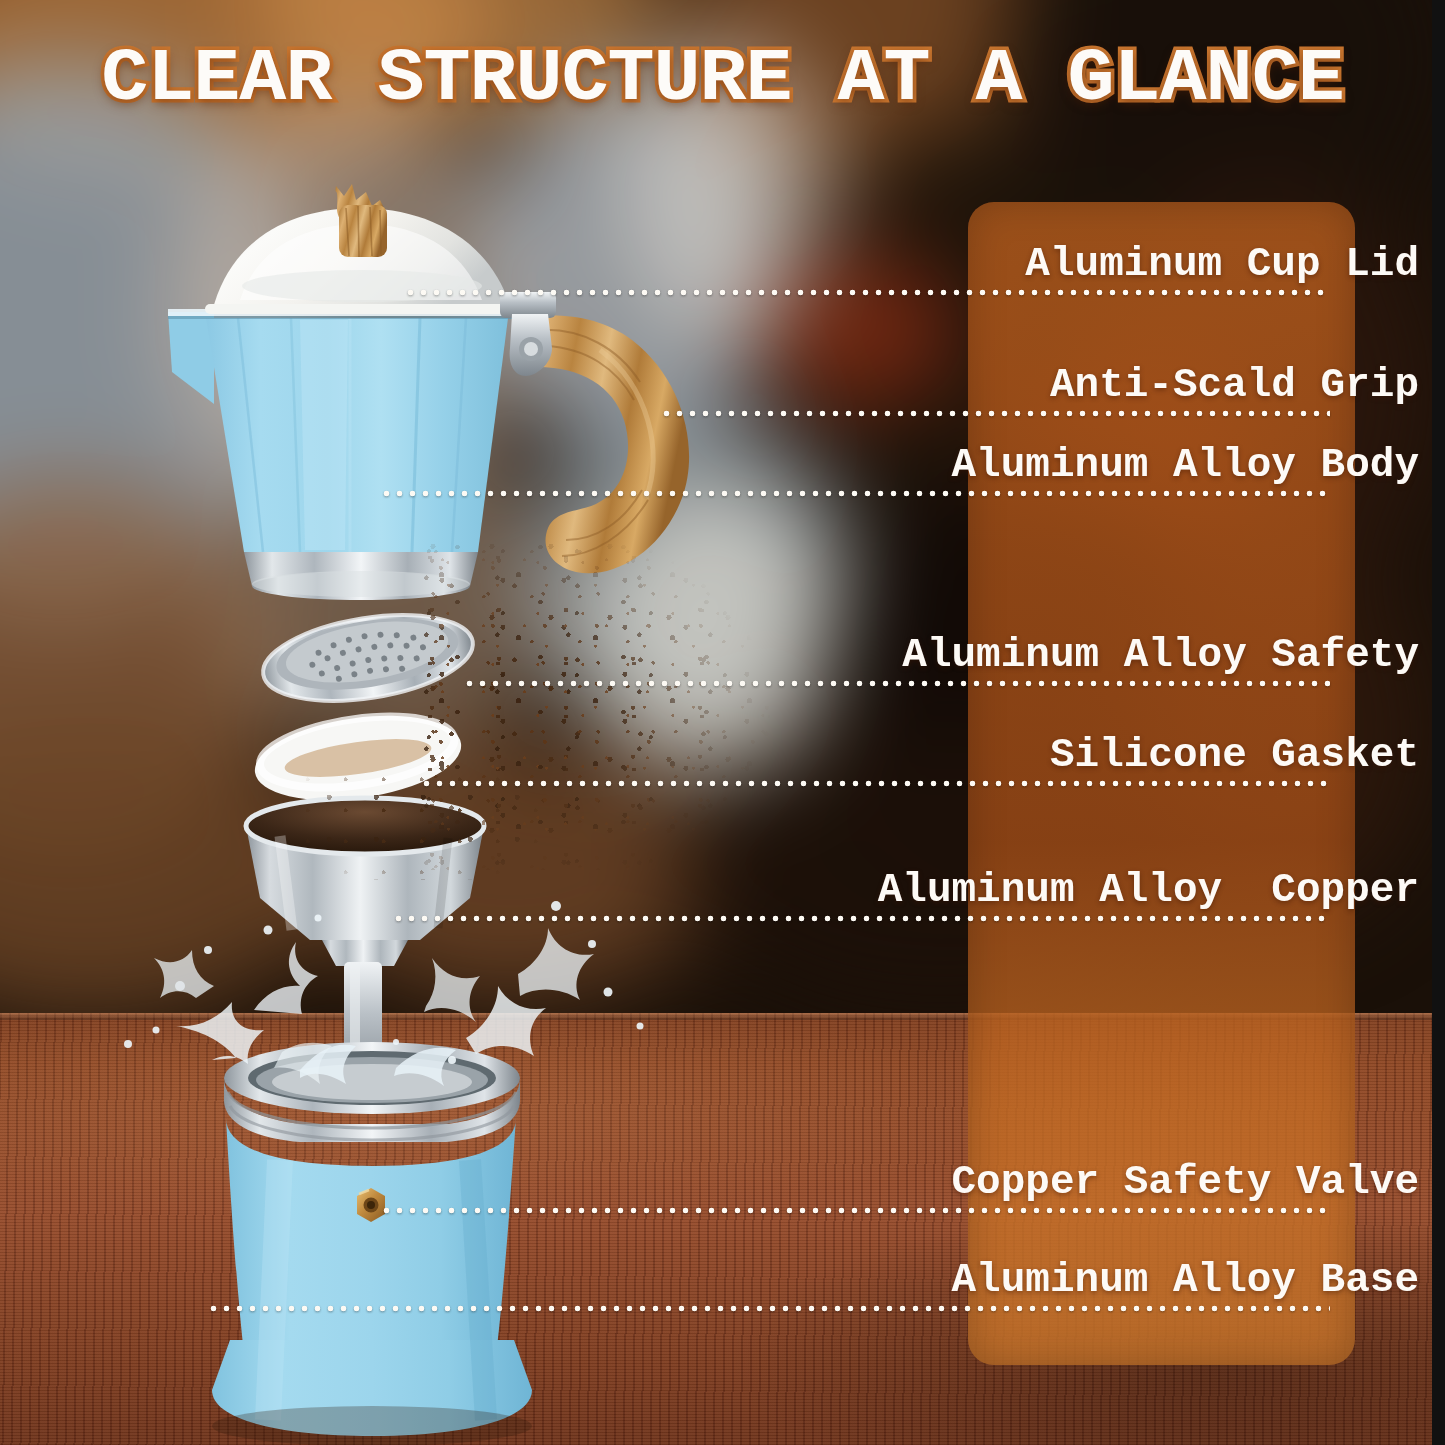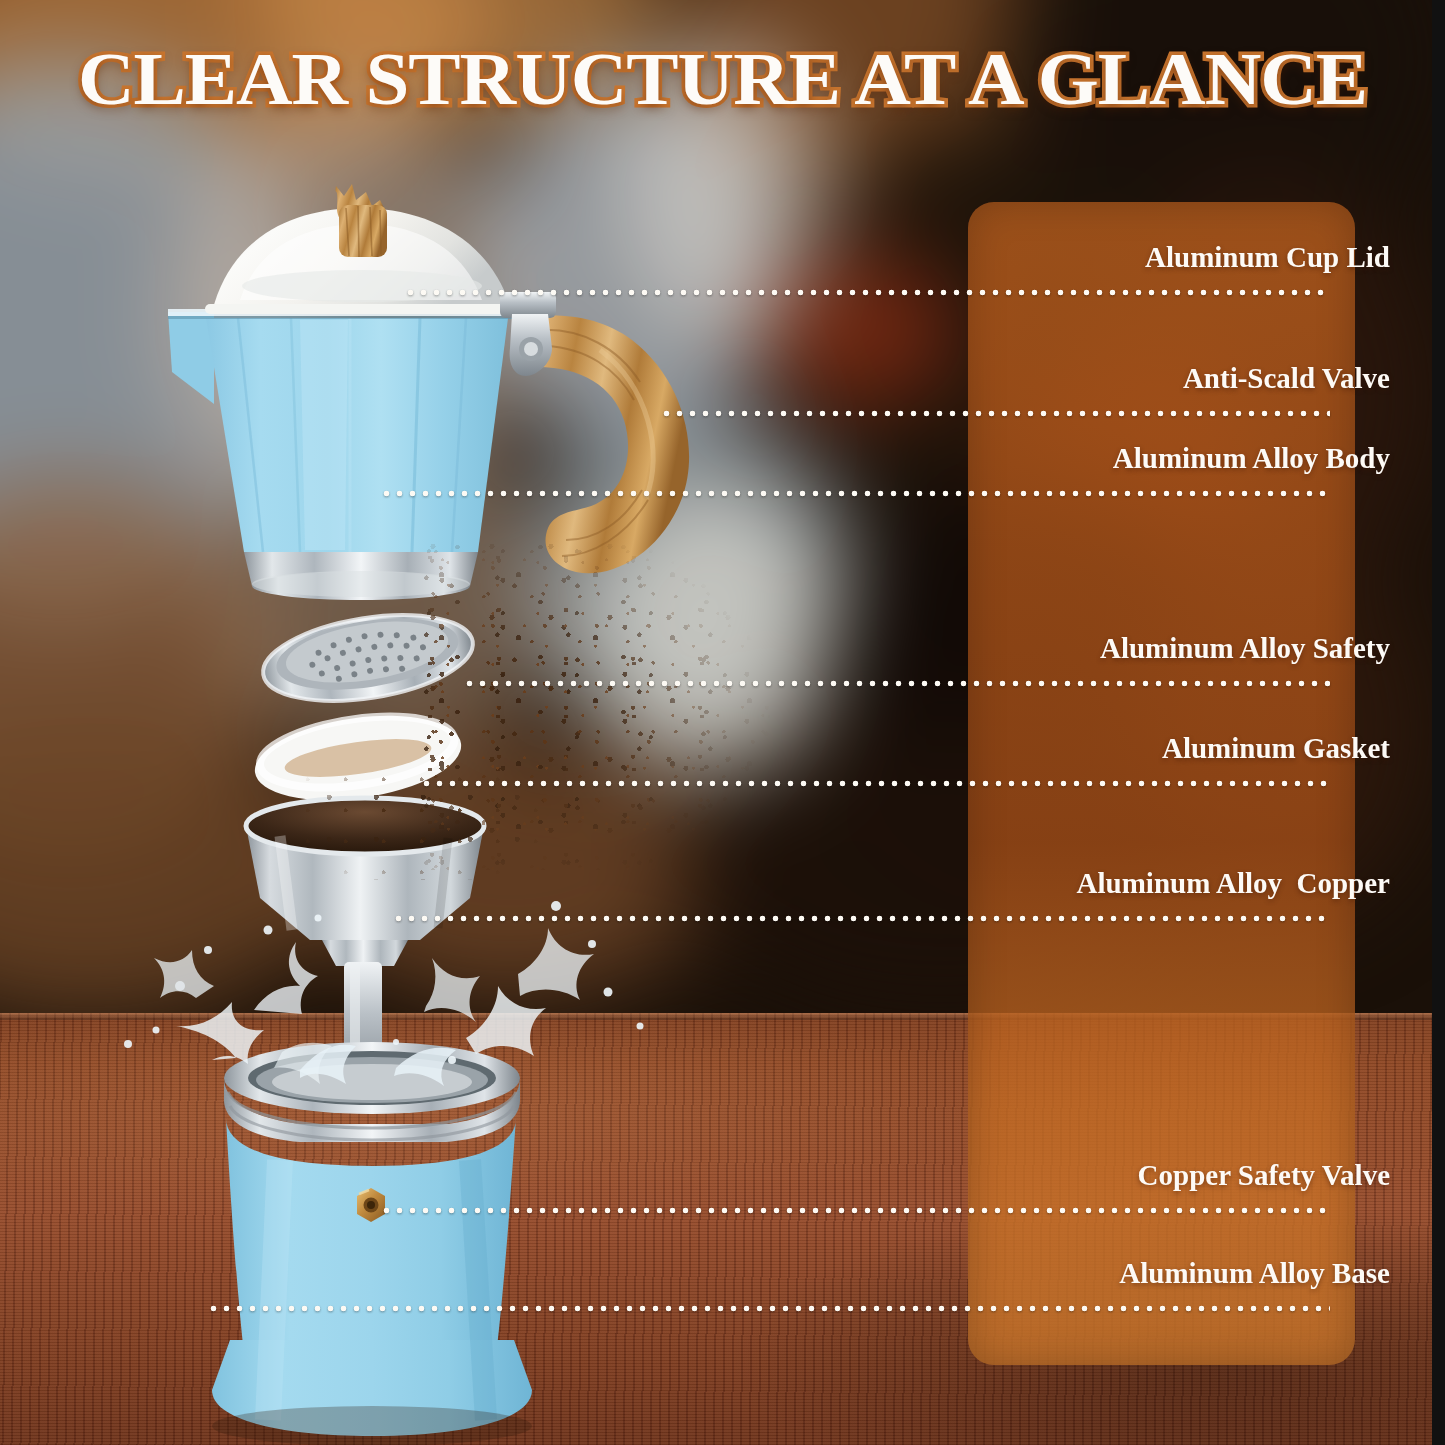--- a/index.html
+++ b/index.html
@@ -1,19 +1,19 @@
 <!DOCTYPE html>
 <html><head>
 <meta charset="utf-8">
 <style>
   html,body{margin:0;padding:0;background:#111;}
   *{box-sizing:border-box;}
   #stage{
     position:relative;width:1432px;height:1445px;overflow:hidden;
-    font-family:Liberation Serif, serif;
+    font-family:Liberation Mono, monospace;
     background:#2a1b12;
   }
 
   
   .bg-base{position:absolute;inset:0;background:#1a1008;}
   .bg-blur{position:absolute;inset:-80px;filter:blur(46px);}
   .blob{position:absolute;border-radius:50%;}
 
   .bg-wood{
     position:absolute;left:0;right:0;top:1013px;bottom:0;
@@ -51,22 +51,22 @@
     background:linear-gradient(180deg,
        rgba(186,95,30,.80) 0%,
        rgba(176,86,26,.78) 28%,
        rgba(168,80,24,.76) 55%,
        rgba(196,108,36,.78) 78%,
        rgba(205,120,44,.80) 100%);
     box-shadow:0 0 38px rgba(0,0,0,.22) inset;
   }
 
   .label{
-    position:absolute;right:42px;
-    font-size:29px;font-weight:bold;color:#fdfaf6;white-space:pre;
+    position:absolute;right:13px;
+    font-size:41px;font-weight:bold;color:#fdfaf6;white-space:pre;
     text-shadow:0 2px 5px rgba(60,20,0,.45);
     text-align:right;
   }
 
   
   .leader{
     position:absolute;height:7px;
     background-image:radial-gradient(circle,#fdfaf4 0,#fdfaf4 2.6px,rgba(0,0,0,0) 3.1px);
     background-size:13px 7px;background-repeat:repeat-x;
     filter:drop-shadow(0 1px 1px rgba(0,0,0,.35));
@@ -391,27 +391,27 @@
   <div class="grounds2"></div>
 
   <div class="title">CLEAR STRUCTURE AT A GLANCE</div>
 
   <div class="panel"></div>
 
   <div id="callouts">
       <div class="leader" style="left: 404px; top: 289px; width: 926px;"></div>
       <div class="label" style="top: 241px;">Aluminum Cup Lid</div>
       <div class="leader" style="left: 660px; top: 410px; width: 670px;"></div>
-      <div class="label" style="top: 362px;">Anti-Scald Valve</div>
+      <div class="label" style="top: 362px;">Anti-Scald Grip</div>
       <div class="leader" style="left: 380px; top: 490px; width: 950px;"></div>
       <div class="label" style="top: 442px;">Aluminum Alloy Body</div>
       <div class="leader" style="left: 463px; top: 680px; width: 867px;"></div>
       <div class="label" style="top: 632px;">Aluminum Alloy Safety</div>
       <div class="leader" style="left: 420px; top: 780px; width: 910px;"></div>
-      <div class="label" style="top: 732px;">Aluminum Gasket</div>
+      <div class="label" style="top: 732px;">Silicone Gasket</div>
       <div class="leader" style="left: 392px; top: 915px; width: 938px;"></div>
       <div class="label" style="top: 867px;">Aluminum Alloy  Copper</div>
       <div class="leader" style="left: 380px; top: 1207px; width: 950px;"></div>
       <div class="label" style="top: 1159px;">Copper Safety Valve</div>
       <div class="leader" style="left: 207px; top: 1305px; width: 1123px;"></div>
       <div class="label" style="top: 1257px;">Aluminum Alloy Base</div>
     </div>
 
 </div>
 

